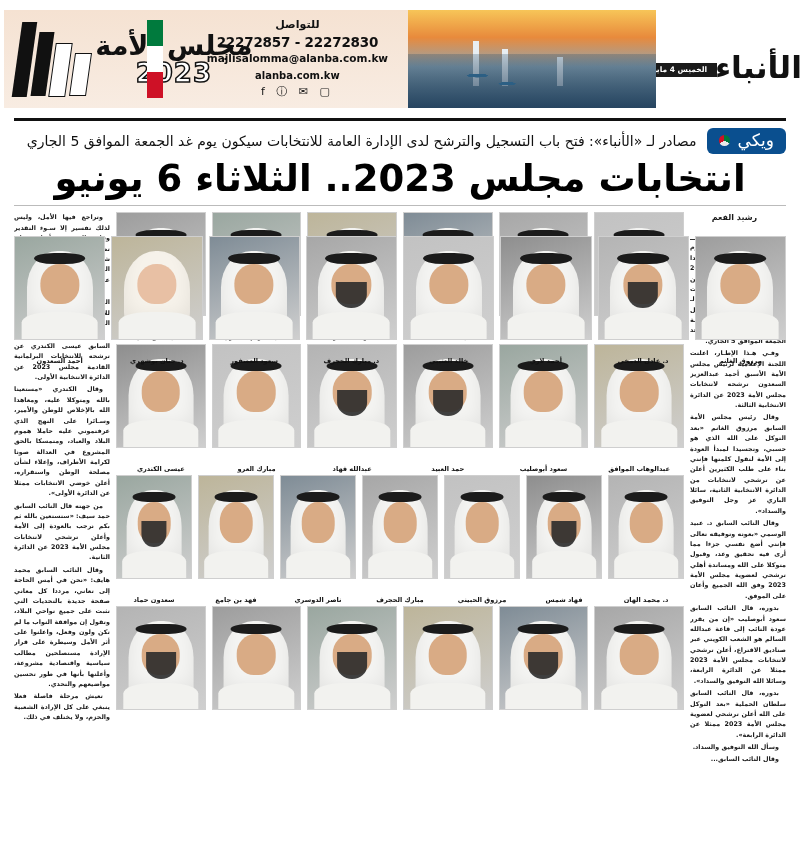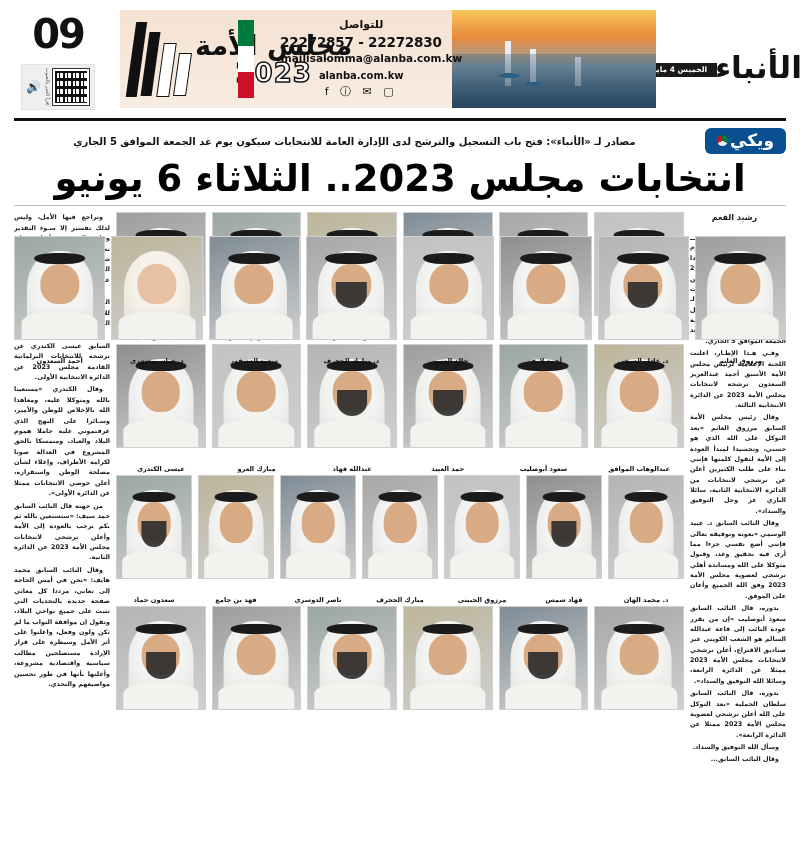--- a/index.html
+++ b/index.html
@@ -229,38 +229,38 @@
     gap: 10px;
     margin: 7px 14px 4px 14px;
   }
   .wiki-logo {
     flex: 0 0 auto;
     background: #0a4f8f;
     border-radius: 6px;
     padding: 4px 12px 5px 12px;
     color: #fff;
     font-size: 17px;
-    font-weight: 700;
+    font-weight: 400;
     line-height: 1;
     position: relative;
     display: flex;
     align-items: center;
-    gap: 2px;
+    gap: 8px;
   }
   .wiki-logo .dot {
     display:inline-block;
     width: 11px; height: 11px;
     border-radius: 50%;
     background: conic-gradient(#007a3d 0 33%, #e8e8e8 33% 66%, #ce1126 66% 100%);
   }
   .kicker {
     flex: 1 1 auto;
-    text-align: center;
-    font-size: 10px;
-    font-weight: 700;
+    text-align: right;
+    font-size: 14px;
+    font-weight: 400;
     color: #111;
     letter-spacing: -0.2px;
   }
   .headline {
     margin: 2px 14px 6px 14px;
     text-align: center;
     font-size: 37px;
     font-weight: 900;
     color: #000;
     line-height: 1.12;
@@ -421,28 +421,20 @@
       </div>
 
       <div class="banner-bars">
         <i></i>
           <i></i>
           <i></i>
           <i></i>
       </div>
     </div>
 
-    <div class="pagenum-block">
-      <div class="pagenum">09</div>
-      <div class="pagenum-qr">
-        <div class="qr-grid"></div>
-        <div class="side-vert-text">اقرأ الخبر بالصوت</div>
-        <div class="mic-icon">🔊</div>
-      </div>
-    </div>
   </div>
 
   <div class="rule-thick"></div>
 
   <div class="kicker-row">
     <div class="wiki-logo">
       <span>ويكي</span>
       <span class="dot"></span>
     </div>
     <div class="kicker">مصادر لـ «الأنباء»: فتح باب التسجيل والترشح لدى الإدارة العامة للانتخابات سيكون يوم غد الجمعة الموافق 5 الجاري</div>
@@ -737,20 +729,21 @@
         </div>
       </div>
 
     <div class="col-text" id="leftCol">
         <p>وتراجع فيها الأمل، وليس لذلك تفسير إلا سـوء التقدير وقلة التدبير. وأضاف: ان تصحيح المسار قرار وليس شعارا ولا يملك هذا القرار إلا الشعب الذي يرفـض الاعتداء على حقوقه ومكتسباته.</p>
         <p>وتابع الحبيني أنـه «بعد التوكل على الله، أعلن ترشحي للانتخابات عن الدائرة الخامسة، والله ولي التوفيق».</p>
         <p>كما أعلن النائب والوزير السابق عيسى الكندري عن ترشحه للانتخابات البرلمانية القادمة مجلس 2023 عن الدائرة الانتخابية الأولى.</p>
         <p>وقال الكندري «مستعينا بالله ومتوكلا عليه، ومعاهدا الله بالإخلاص للوطن والأمير، وسـائرا على النهج الذي عرفتموني عليه حاملا هموم البلاد والعباد، ومتمسكا بالحق المشروع في العدالة صونا لكرامة الأطراف، وإعلاء لشأن مصلحة الوطن واستقراره، أعلن خوضي الانتخابات ممثلا عن الدائرة الأولى».</p>
         <p>من جهته قال النائب السابق حمد سيف: «سنستعين بالله ثم بكم نرجب بالعودة إلى الأمة وأعلن ترشحي لانتخابات مجلس الأمة 2023 عن الدائرة الثانية.</p>
         <p>وقال النائب السابق محمد هايف: «نحن في أمس الحاجة إلى تعاني، مرددا كل معاني صفحة جديدة بالتحديات التي تثبت على جميع نواحي البلاد، وتقول إن موافقة النواب ما لم تكن ولون وفعل، واعلنوا على أثر الأمل وسيطرة على قرار الإرادة مستصلحين مطالب سياسية واقتصادية مشروعة، وأعلنها بأنها في طور تحسين مواضيعهم والتحدي.</p>
+        <p>تعيش مرحلة فاصلة فعلا ينبغي على كل الإرادة الشعبية والحزم، ولا يختلف في ذلك.</p>
       </div>
   </div>
 <div class="photo-row" style="position: absolute; left: 14px; right: 14px; top: 236px; width: calc(772px);">
       <div class="photo-cell">
         <div class="photo">
           <div class="bg" style="background: linear-gradient(160deg, rgb(157, 157, 157) 0%, rgb(207, 207, 207) 100%);"></div>
           <div class="ghutra"></div>
           <div class="agal"></div>
           <div class="head"></div>
           <div class="body-sh"></div>

